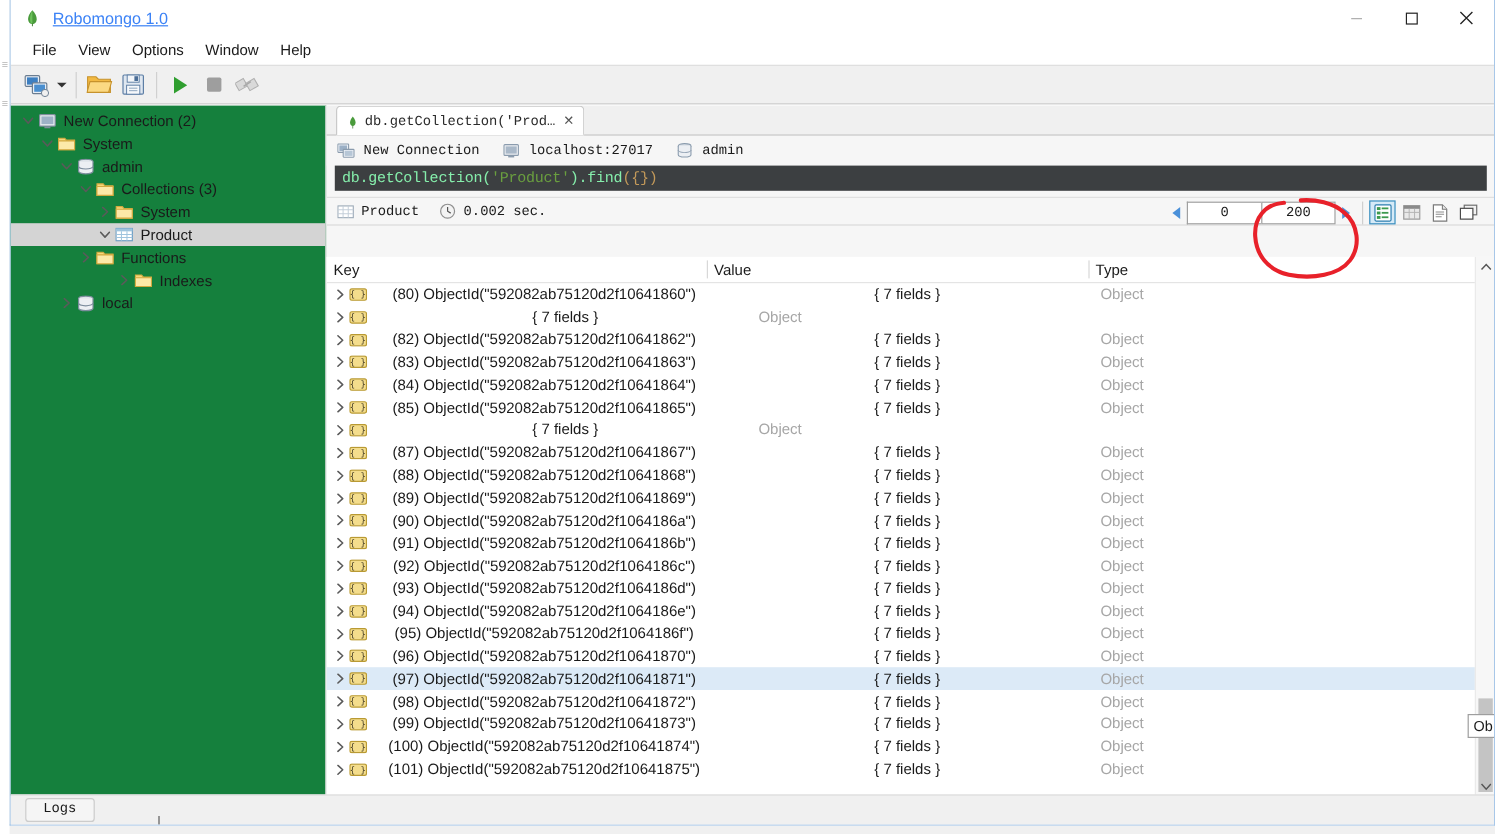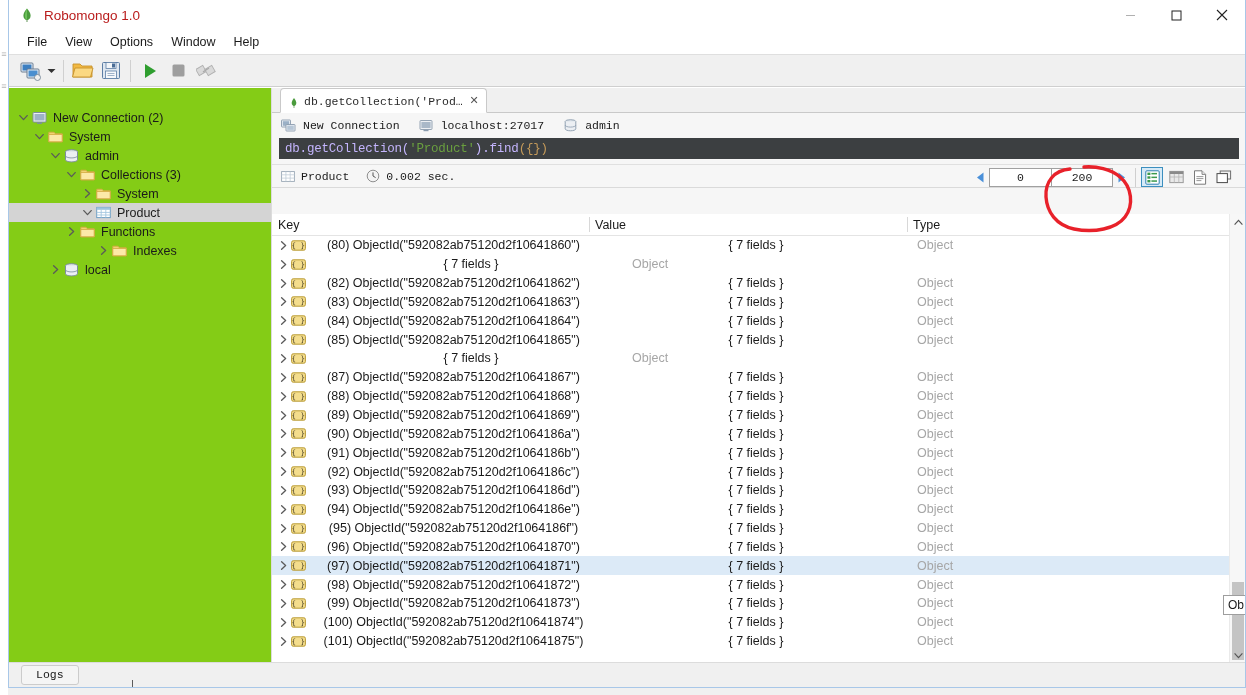--- a/index.html
+++ b/index.html
@@ -28,22 +28,23 @@
   .titlebar {
     position: relative;
     height: 30px;
     background: #ffffff;
     display: flex; align-items: center;
   }
   .title-left { display: flex; align-items: center; padding-left: 10px; }
   .app-logo { width: 16px; height: 16px; position: relative; margin-right: 9px; }
   .app-logo svg { display: block; }
   .title-text {
-    font-size: 13.5px; color: #b91c1c;
+    font-size: 13.5px; color: #3b82f6;
     font-family: "Liberation Sans", sans-serif;
+    text-decoration: underline;
   }
   .win-btns { position: absolute; right: 0; top: 0; height: 30px; display: flex; }
   .win-btn {
     width: 46px; height: 30px;
     display: flex; align-items: center; justify-content: center;
     color: #333;
   }
   .win-btn svg { display: block; }
 
   
@@ -88,25 +89,25 @@
     position: absolute;
     left: 0; top: 88px;
     width: 1236px;
     height: 575px;
     display: flex;
   }
 
   
   .sidebar {
     width: 263px;
-    background: #84cc16;
+    background: #15803d;
     border-right: 1px solid #dcdcdc;
     position: relative;
     overflow: hidden;
-    padding-top: 20px;
+    padding-top: 3px;
   }
   .tree-row {
     height: 19px;
     display: flex; align-items: center;
     white-space: nowrap;
     font-size: 12.5px;
     color: #1a1a1a;
     position: relative;
   }
   .tree-row.sel { background: #d4d4d4; }
@@ -191,21 +192,21 @@
     display: flex; align-items: center;
     padding-left: 6px;
     overflow: hidden;
   }
   .qcode {
     font-family: "Liberation Mono", monospace;
     font-size: 12.5px;
     white-space: pre;
     letter-spacing: -0.2px;
   }
-  .c-plain { color: #c4b5fd; }
+  .c-plain { color: #86efac; }
   .c-str { color: #6a9f3f; }
   .c-brace { color: #c49a5a; }
 
   
   .resbar {
     margin-top: 5px;
     height: 24px;
     background: #f6f6f6;
     border-top: 1px solid #e0e0e0;
     border-bottom: 1px solid #dadada;

